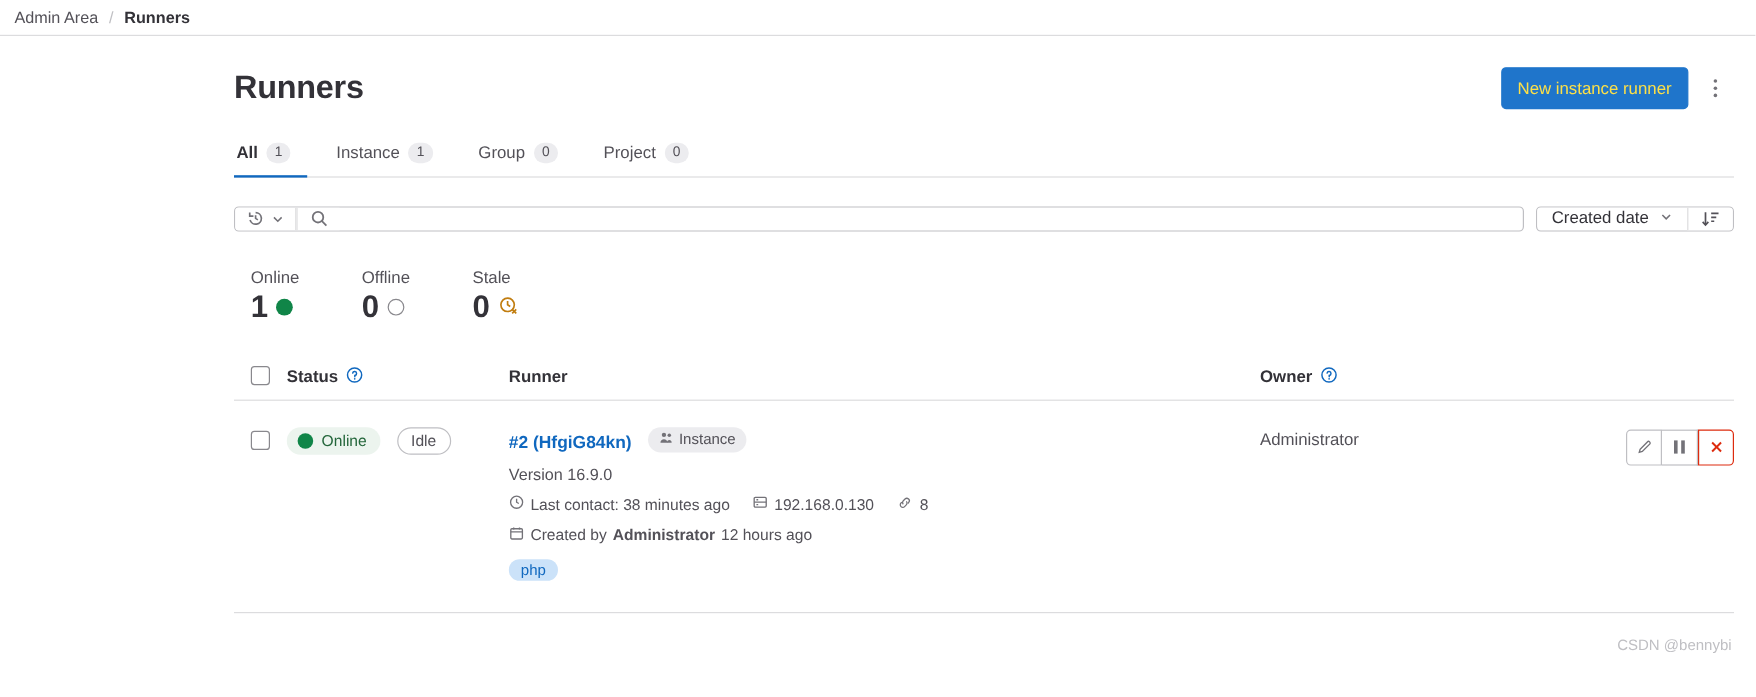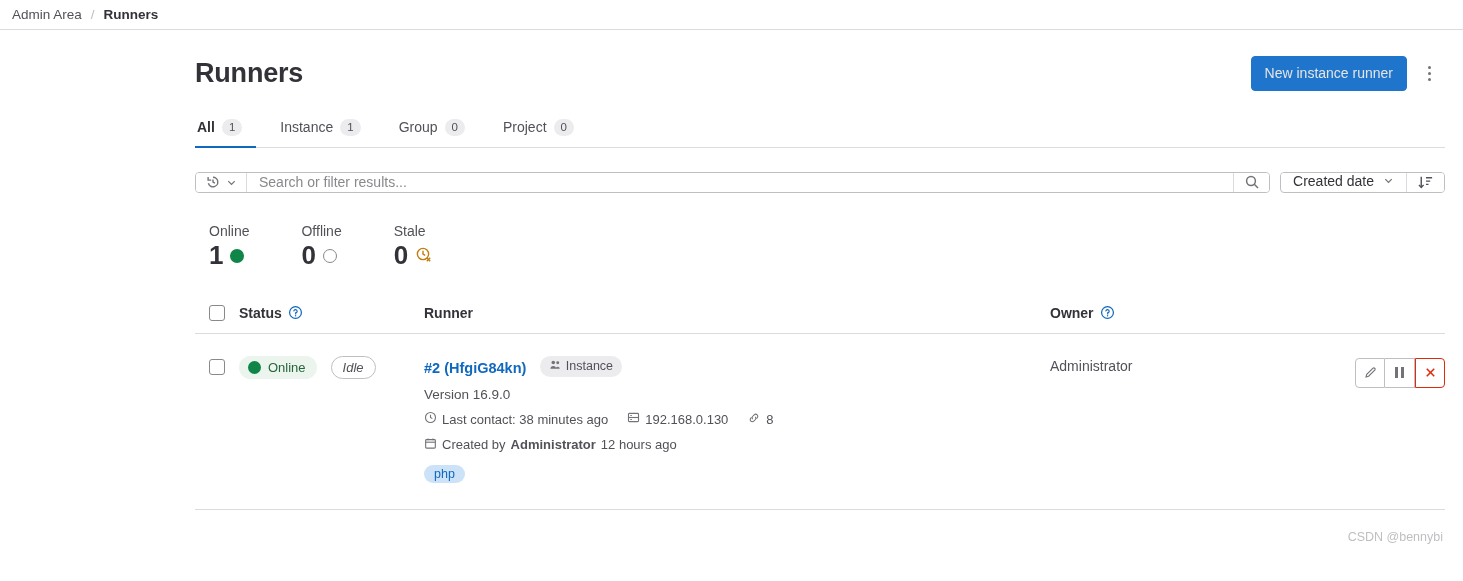--- a/index.html
+++ b/index.html
@@ -31,21 +31,21 @@
   .title-row {
     display: flex; align-items: center; justify-content: space-between;
     padding-top: 26px;
   }
   .page-title {
     font-size: 27px; font-weight: bold; color: #333238;
     letter-spacing: -.2px; margin: 0;
   }
   .title-actions { display: flex; align-items: center; gap: 6px; }
   .btn-primary {
-    background: #1f75cb; color: #e5e5e5; border: 1px solid #1f75cb;
+    background: #1f75cb; color: #fde047; border: 1px solid #1f75cb;
     border-radius: 4px; font-size: 14px; font-family: inherit;
     padding: 8px 13px; cursor: pointer; line-height: 1.2;
   }
   .kebab {
     width: 32px; height: 32px; border: none; background: transparent;
     cursor: pointer; display: flex; flex-direction: column;
     align-items: center; justify-content: center; gap: 3px; padding: 0;
   }
   .kebab span { width: 3px; height: 3px; border-radius: 50%; background: #737278; display: block; }
 
@@ -141,21 +141,21 @@
 
   .badge-online {
     display: inline-flex; align-items: center; gap: 7px;
     background: #ecf4ee; color: #24663b; border-radius: 12px;
     padding: 4px 11px 4px 9px; font-size: 13px;
   }
   .badge-online i { width: 13px; height: 13px; border-radius: 50%; background: #108548; display: block; }
   .badge-idle {
     display: inline-flex; align-items: center; border: 1px solid #bfbfc3;
     color: #535158; border-radius: 12px; padding: 3px 11px;
-    font-size: 13px; margin-left: 8px; background: #fff; font-style: italic;
+    font-size: 13px; margin-left: 8px; background: #fff;
   }
 
   .runner-link {
     color: #1068bf; font-weight: bold; font-size: 14.5px;
     text-decoration: none; cursor: pointer;
   }
   .badge-instance {
     display: inline-flex; align-items: center; gap: 5px;
     background: #ececef; color: #535158; border-radius: 11px;
     padding: 3px 9px; font-size: 12.5px; margin-left: 9px;
@@ -247,21 +247,20 @@
             <polyline points="3.1,3 3.1,6.1 6.2,6.1"></polyline>
             <polyline points="8,5.4 8,8 9.9,9.2"></polyline>
           </svg>
         </span>
         <span class="help-icon">
           <svg width="11" height="11" viewBox="0 0 12 12" fill="none" stroke="#737278" stroke-width="1.4">
             <polyline points="2.5,4.5 6,8 9.5,4.5"></polyline>
           </svg>
         </span>
       </button>
-      <input class="search-input" type="text" placeholder="Search or filter results..." style="">
       <button class="search-btn">
         <svg width="16" height="16" viewBox="0 0 16 16" fill="none" stroke="#737278" stroke-width="1.5">
           <circle cx="7" cy="7" r="4.4"></circle>
             <line x1="10.3" y1="10.3" x2="14" y2="14"></line>
         </svg>
       </button>
     </div>
     <div class="sort-group">
       <button class="sort-select">
         <span>Created date</span>

